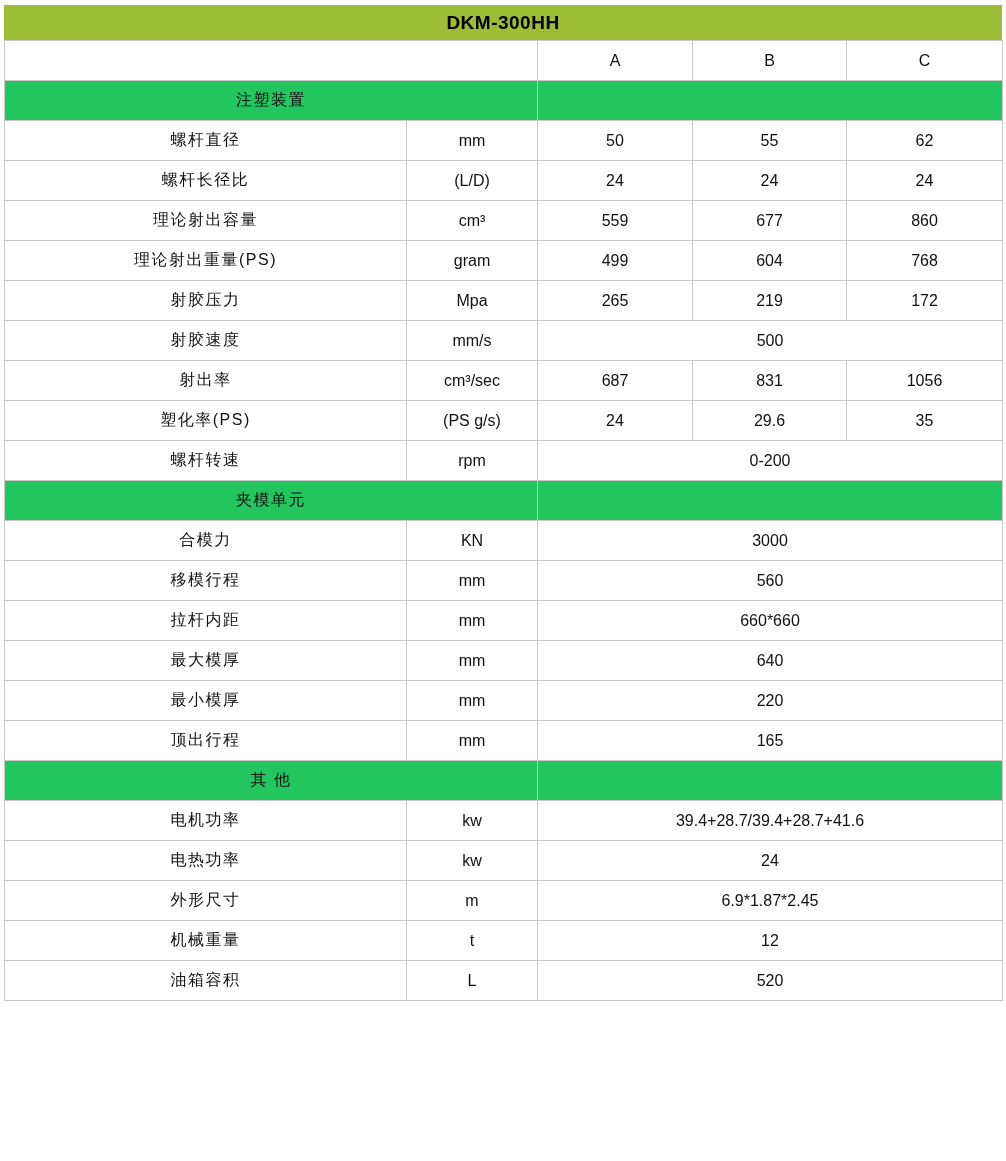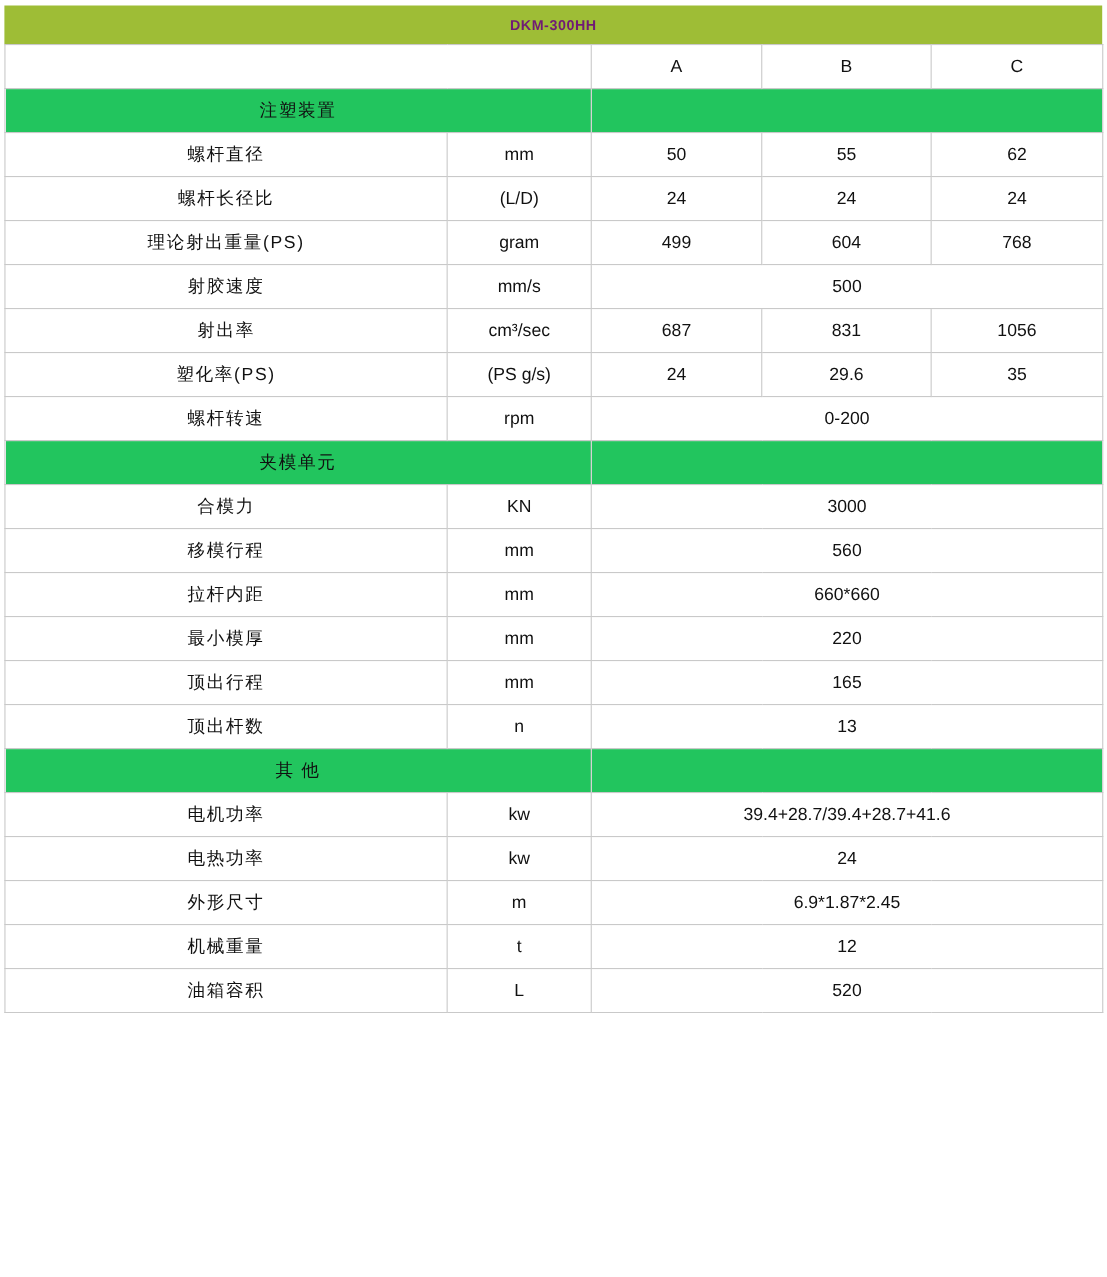--- a/index.html
+++ b/index.html
@@ -13,23 +13,23 @@
     width: 1006px;
     box-sizing: border-box;
     padding: 5px 4px 0 4px;
   }
   .title-bar {
     width: 998px;
     height: 35px;
     line-height: 35px;
     background: #9ebd36;
     text-align: center;
-    font-size: 13px;
+    font-size: 19px;
     font-weight: bold;
-    color: #701a75;
+    color: #000000;
     letter-spacing: 0.5px;
   }
   table.spec {
     width: 998px;
     border-collapse: collapse;
     table-layout: fixed;
     font-size: 16px;
   }
   table.spec td {
     border: 1px solid #c9c9c9;
@@ -92,27 +92,41 @@
           <td class="value-cell">62</td>
         </tr>
         <tr>
           <td class="label-cell">螺杆长径比</td>
           <td class="unit-cell">(L/D)</td>
           <td class="value-cell">24</td>
           <td class="value-cell">24</td>
           <td class="value-cell">24</td>
         </tr>
         <tr>
+          <td class="label-cell">理论射出容量</td>
+          <td class="unit-cell">cm³</td>
+          <td class="value-cell">559</td>
+          <td class="value-cell">677</td>
+          <td class="value-cell">860</td>
+        </tr>
+        <tr>
           <td class="label-cell">理论射出重量(PS)</td>
           <td class="unit-cell">gram</td>
           <td class="value-cell">499</td>
           <td class="value-cell">604</td>
           <td class="value-cell">768</td>
         </tr>
         <tr>
+          <td class="label-cell">射胶压力</td>
+          <td class="unit-cell">Mpa</td>
+          <td class="value-cell">265</td>
+          <td class="value-cell">219</td>
+          <td class="value-cell">172</td>
+        </tr>
+        <tr>
           <td class="label-cell">射胶速度</td>
           <td class="unit-cell">mm/s</td>
           <td class="value-cell" colspan="3">500</td>
         </tr>
         <tr>
           <td class="label-cell">射出率</td>
           <td class="unit-cell">cm³/sec</td>
           <td class="value-cell">687</td>
           <td class="value-cell">831</td>
           <td class="value-cell">1056</td>
@@ -142,33 +156,33 @@
           <td class="label-cell">移模行程</td>
           <td class="unit-cell">mm</td>
           <td class="value-cell" colspan="3">560</td>
         </tr>
         <tr>
           <td class="label-cell">拉杆内距</td>
           <td class="unit-cell">mm</td>
           <td class="value-cell" colspan="3">660*660</td>
         </tr>
         <tr>
+          <td class="label-cell">最大模厚</td>
+          <td class="unit-cell">mm</td>
+          <td class="value-cell" colspan="3">640</td>
+        </tr>
+        <tr>
           <td class="label-cell">最小模厚</td>
           <td class="unit-cell">mm</td>
           <td class="value-cell" colspan="3">220</td>
         </tr>
         <tr>
           <td class="label-cell">顶出行程</td>
           <td class="unit-cell">mm</td>
           <td class="value-cell" colspan="3">165</td>
-        </tr>
-        <tr>
-          <td class="label-cell">顶出杆数</td>
-          <td class="unit-cell">n</td>
-          <td class="value-cell" colspan="3">13</td>
         </tr>
         <tr class="section-row">
           <td class="section-cell" colspan="2">其 他</td>
           <td colspan="3"></td>
         </tr>
         <tr>
           <td class="label-cell">电机功率</td>
           <td class="unit-cell">kw</td>
           <td class="value-cell" colspan="3">39.4+28.7/39.4+28.7+41.6</td>
         </tr>

